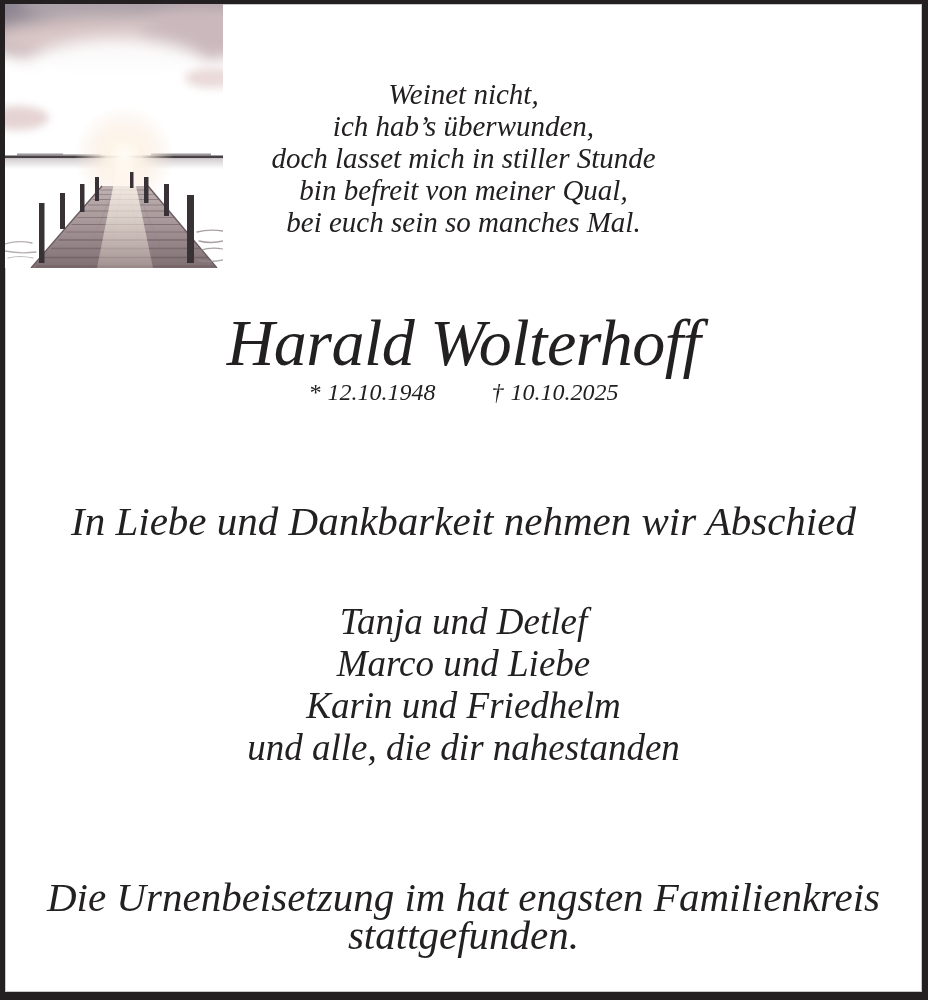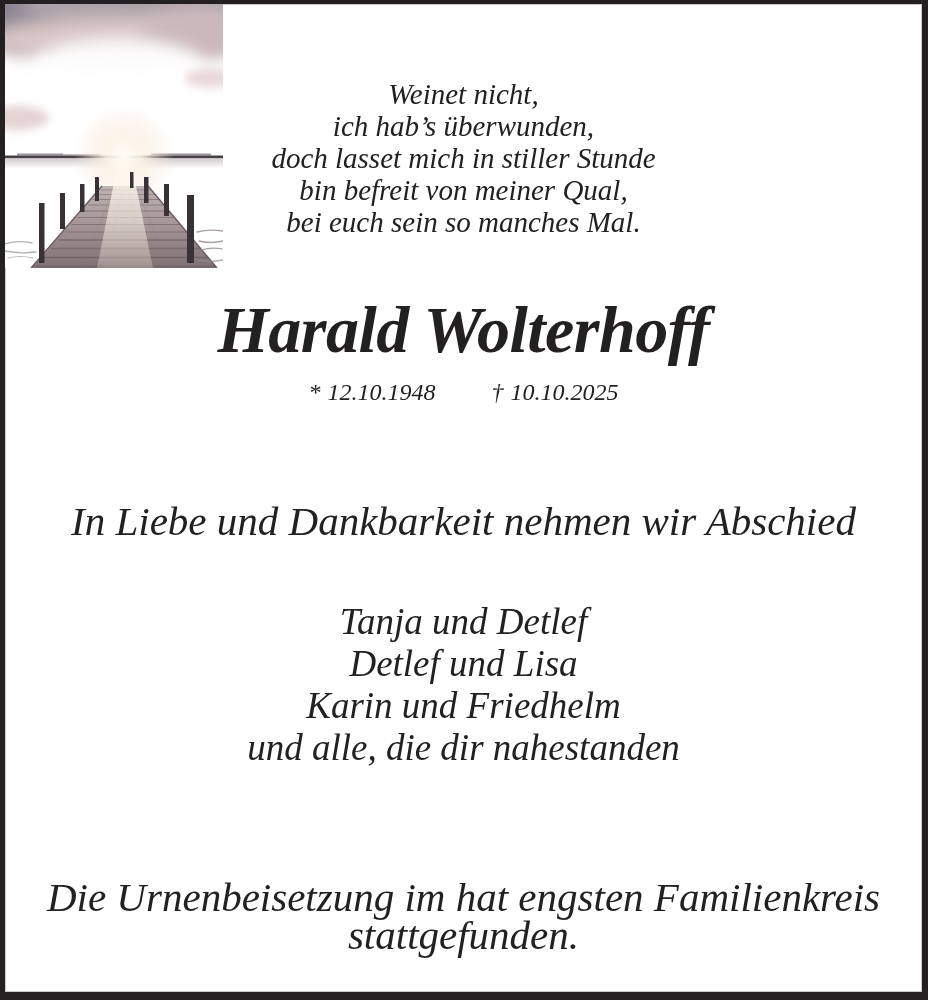--- a/index.html
+++ b/index.html
@@ -22,21 +22,21 @@
     position: absolute;
     left: 0; top: 0;
     width: 218px; height: 264px;
     overflow: hidden;
   }
   .photo svg { display: block; }
 
   .txt { position: absolute; left: 0; right: 0; text-align: center; font-style: italic; }
 
   .poem { top: 45px; font-size: 29px; line-height: 32px; margin-top: 29px; }
-  .name { top: 288px; font-size: 66px; line-height: 70px; font-weight: bold; margin: 3px; letter-spacing: -0.5px; }
+  .name { top: 288px; font-size: 66px; line-height: 70px; font-weight: normal; margin: 16px; letter-spacing: -0.5px; }
   .dates { top: 372px; font-size: 24px; line-height: 32px; }
   .dates .date-item { display: inline-block; }
   .dates .gap { display: inline-block; width: 56px; }
   .dates .sym { margin-right: 7px; }
   .farewell { top: 500px; font-size: 41px; line-height: 34px; }
   .mourners { top: 597px; font-size: 37px; line-height: 42px; }
   .closing { top: 874px; font-size: 41px; line-height: 38px; }
 </style>
 </head>
 <body>
@@ -156,21 +156,21 @@
     <h1 class="txt name">Harald Wolterhoff</h1>
 
     <div class="txt dates">
       <span class="date-item"><span class="sym">*</span><span>12.10.1948</span></span><span class="gap"></span><span class="date-item"><span class="sym">†</span><span>10.10.2025</span></span>
     </div>
 
     <div class="txt farewell">In Liebe und Dankbarkeit nehmen wir Abschied</div>
 
     <div class="txt mourners">
       <div>Tanja und Detlef</div>
-      <div>Detlef und Lisa</div>
+      <div>Marco und Liebe</div>
       <div>Karin und Friedhelm</div>
       <div>und alle, die dir nahestanden</div>
     </div>
 
     <div class="txt closing">
       <div>Die Urnenbeisetzung im hat engsten Familienkreis</div>
       <div>stattgefunden.</div>
     </div>
 
   </div>

